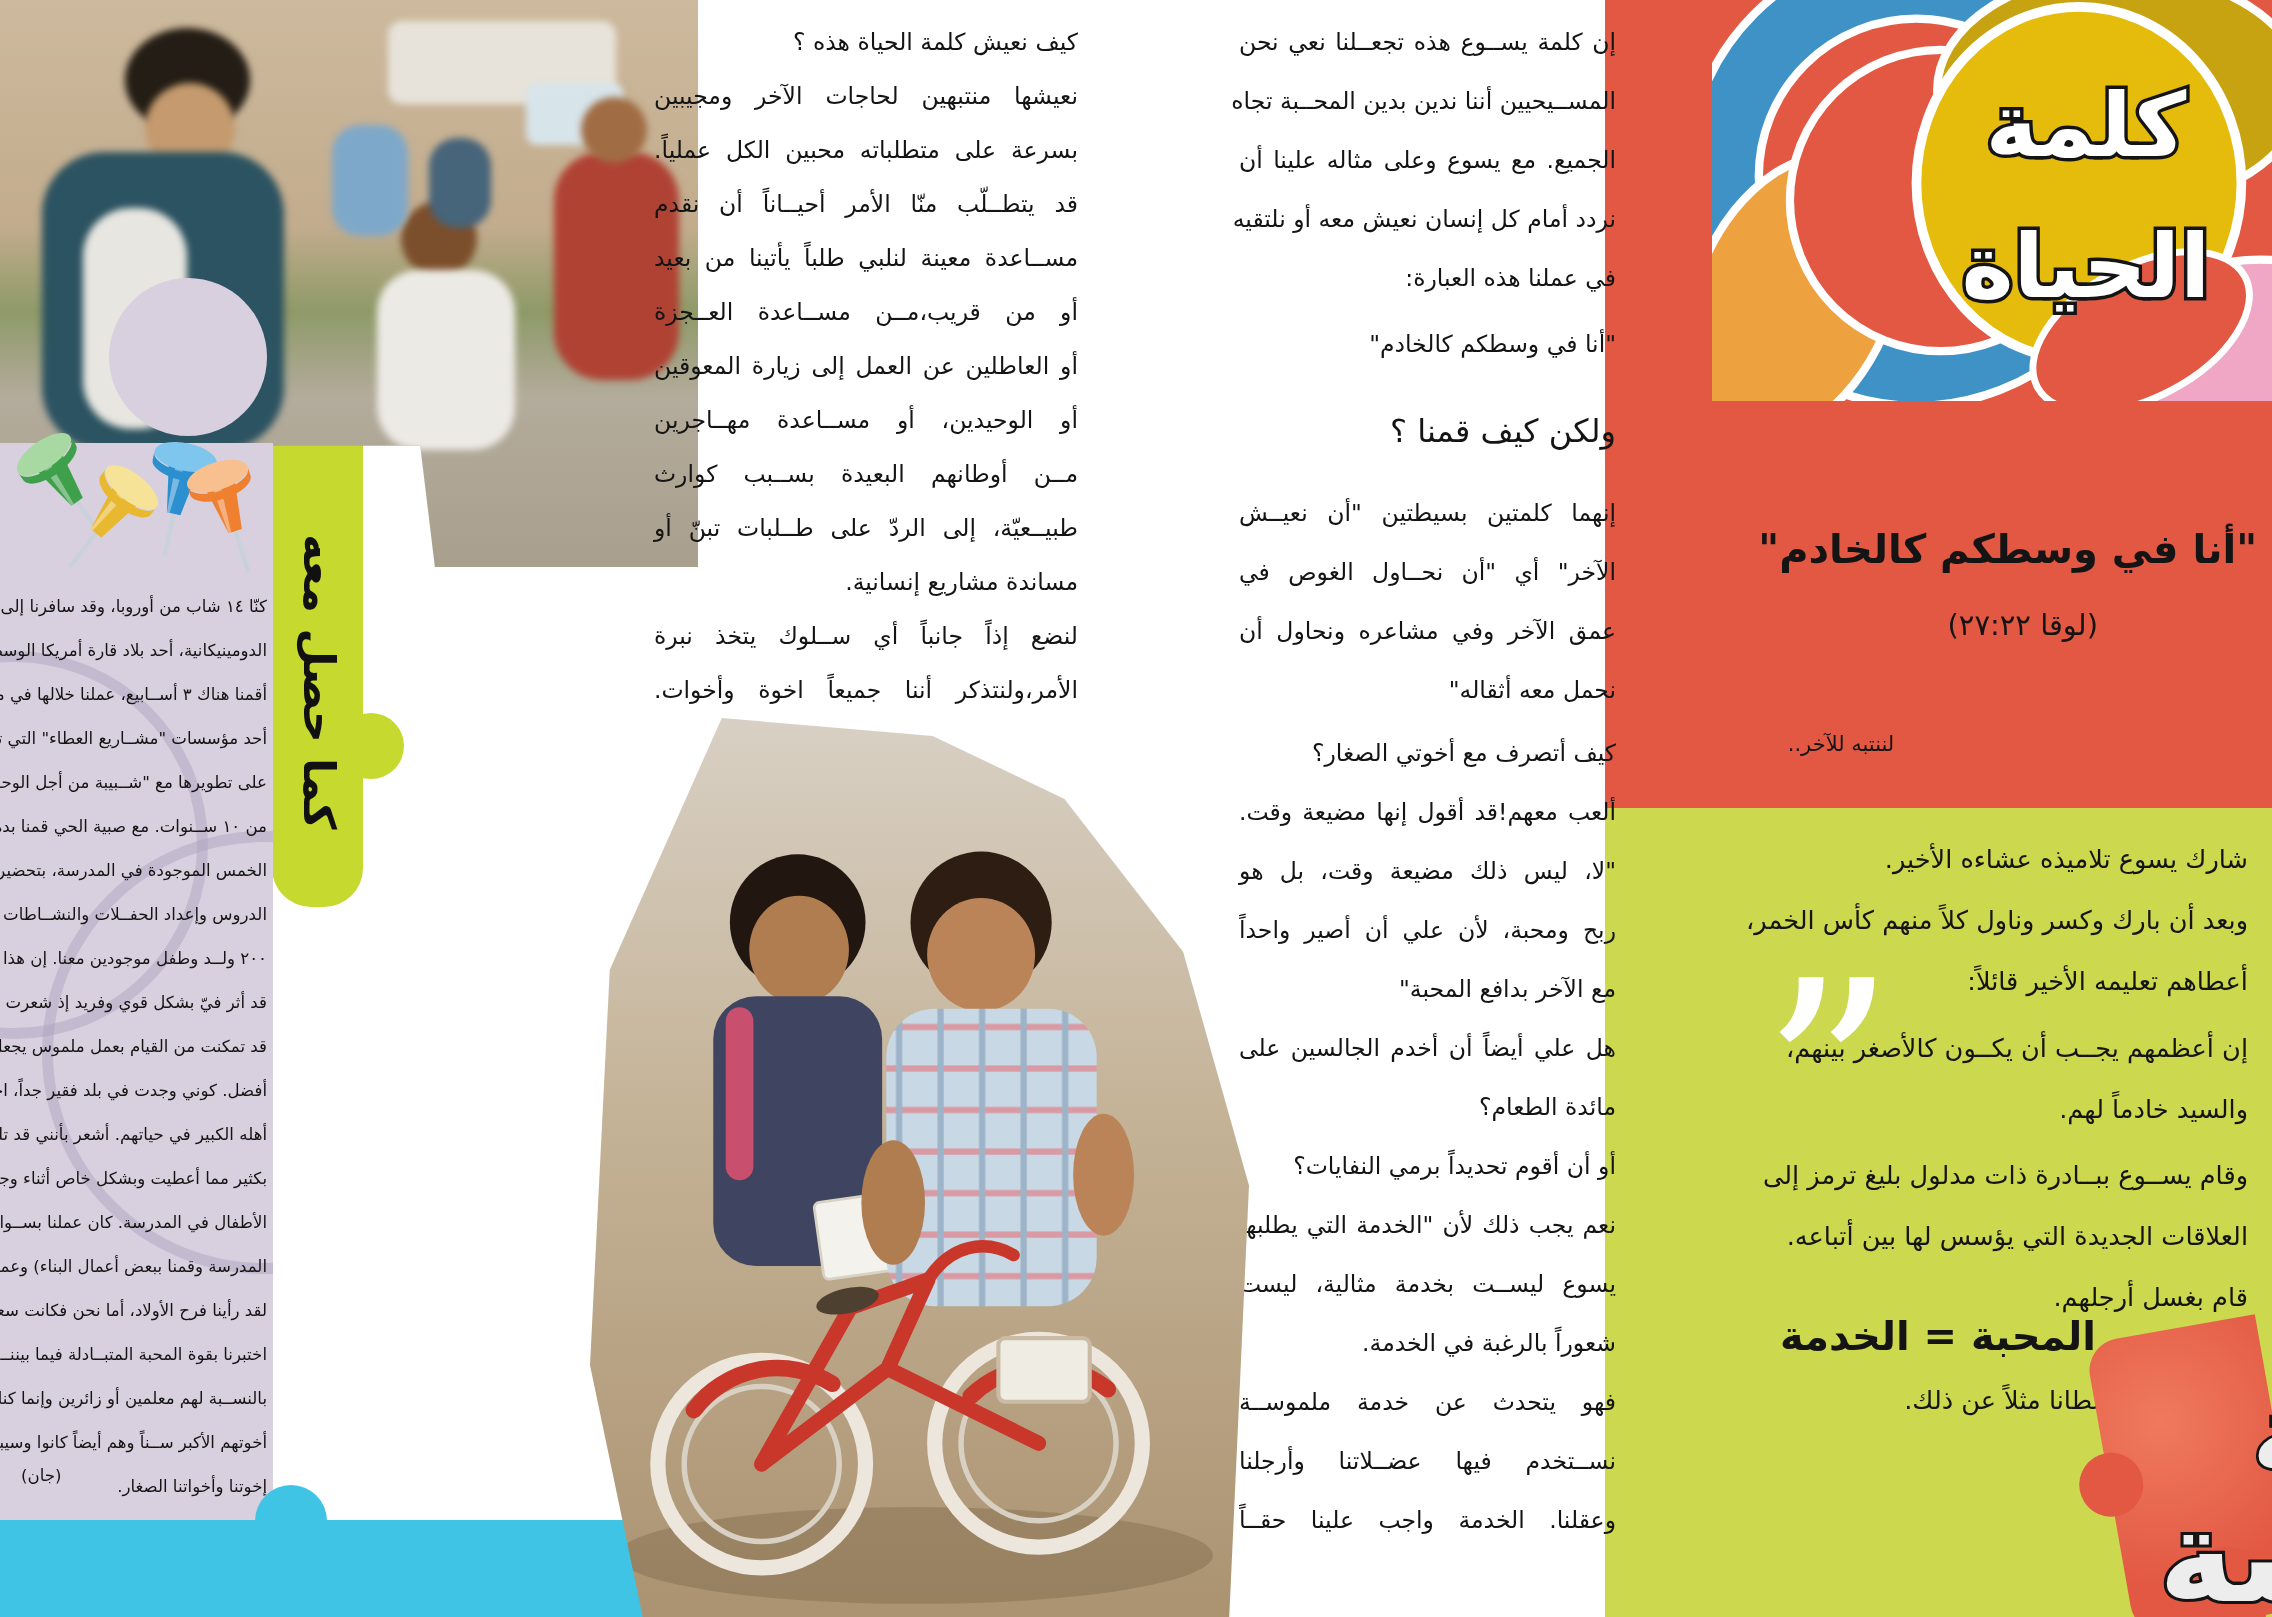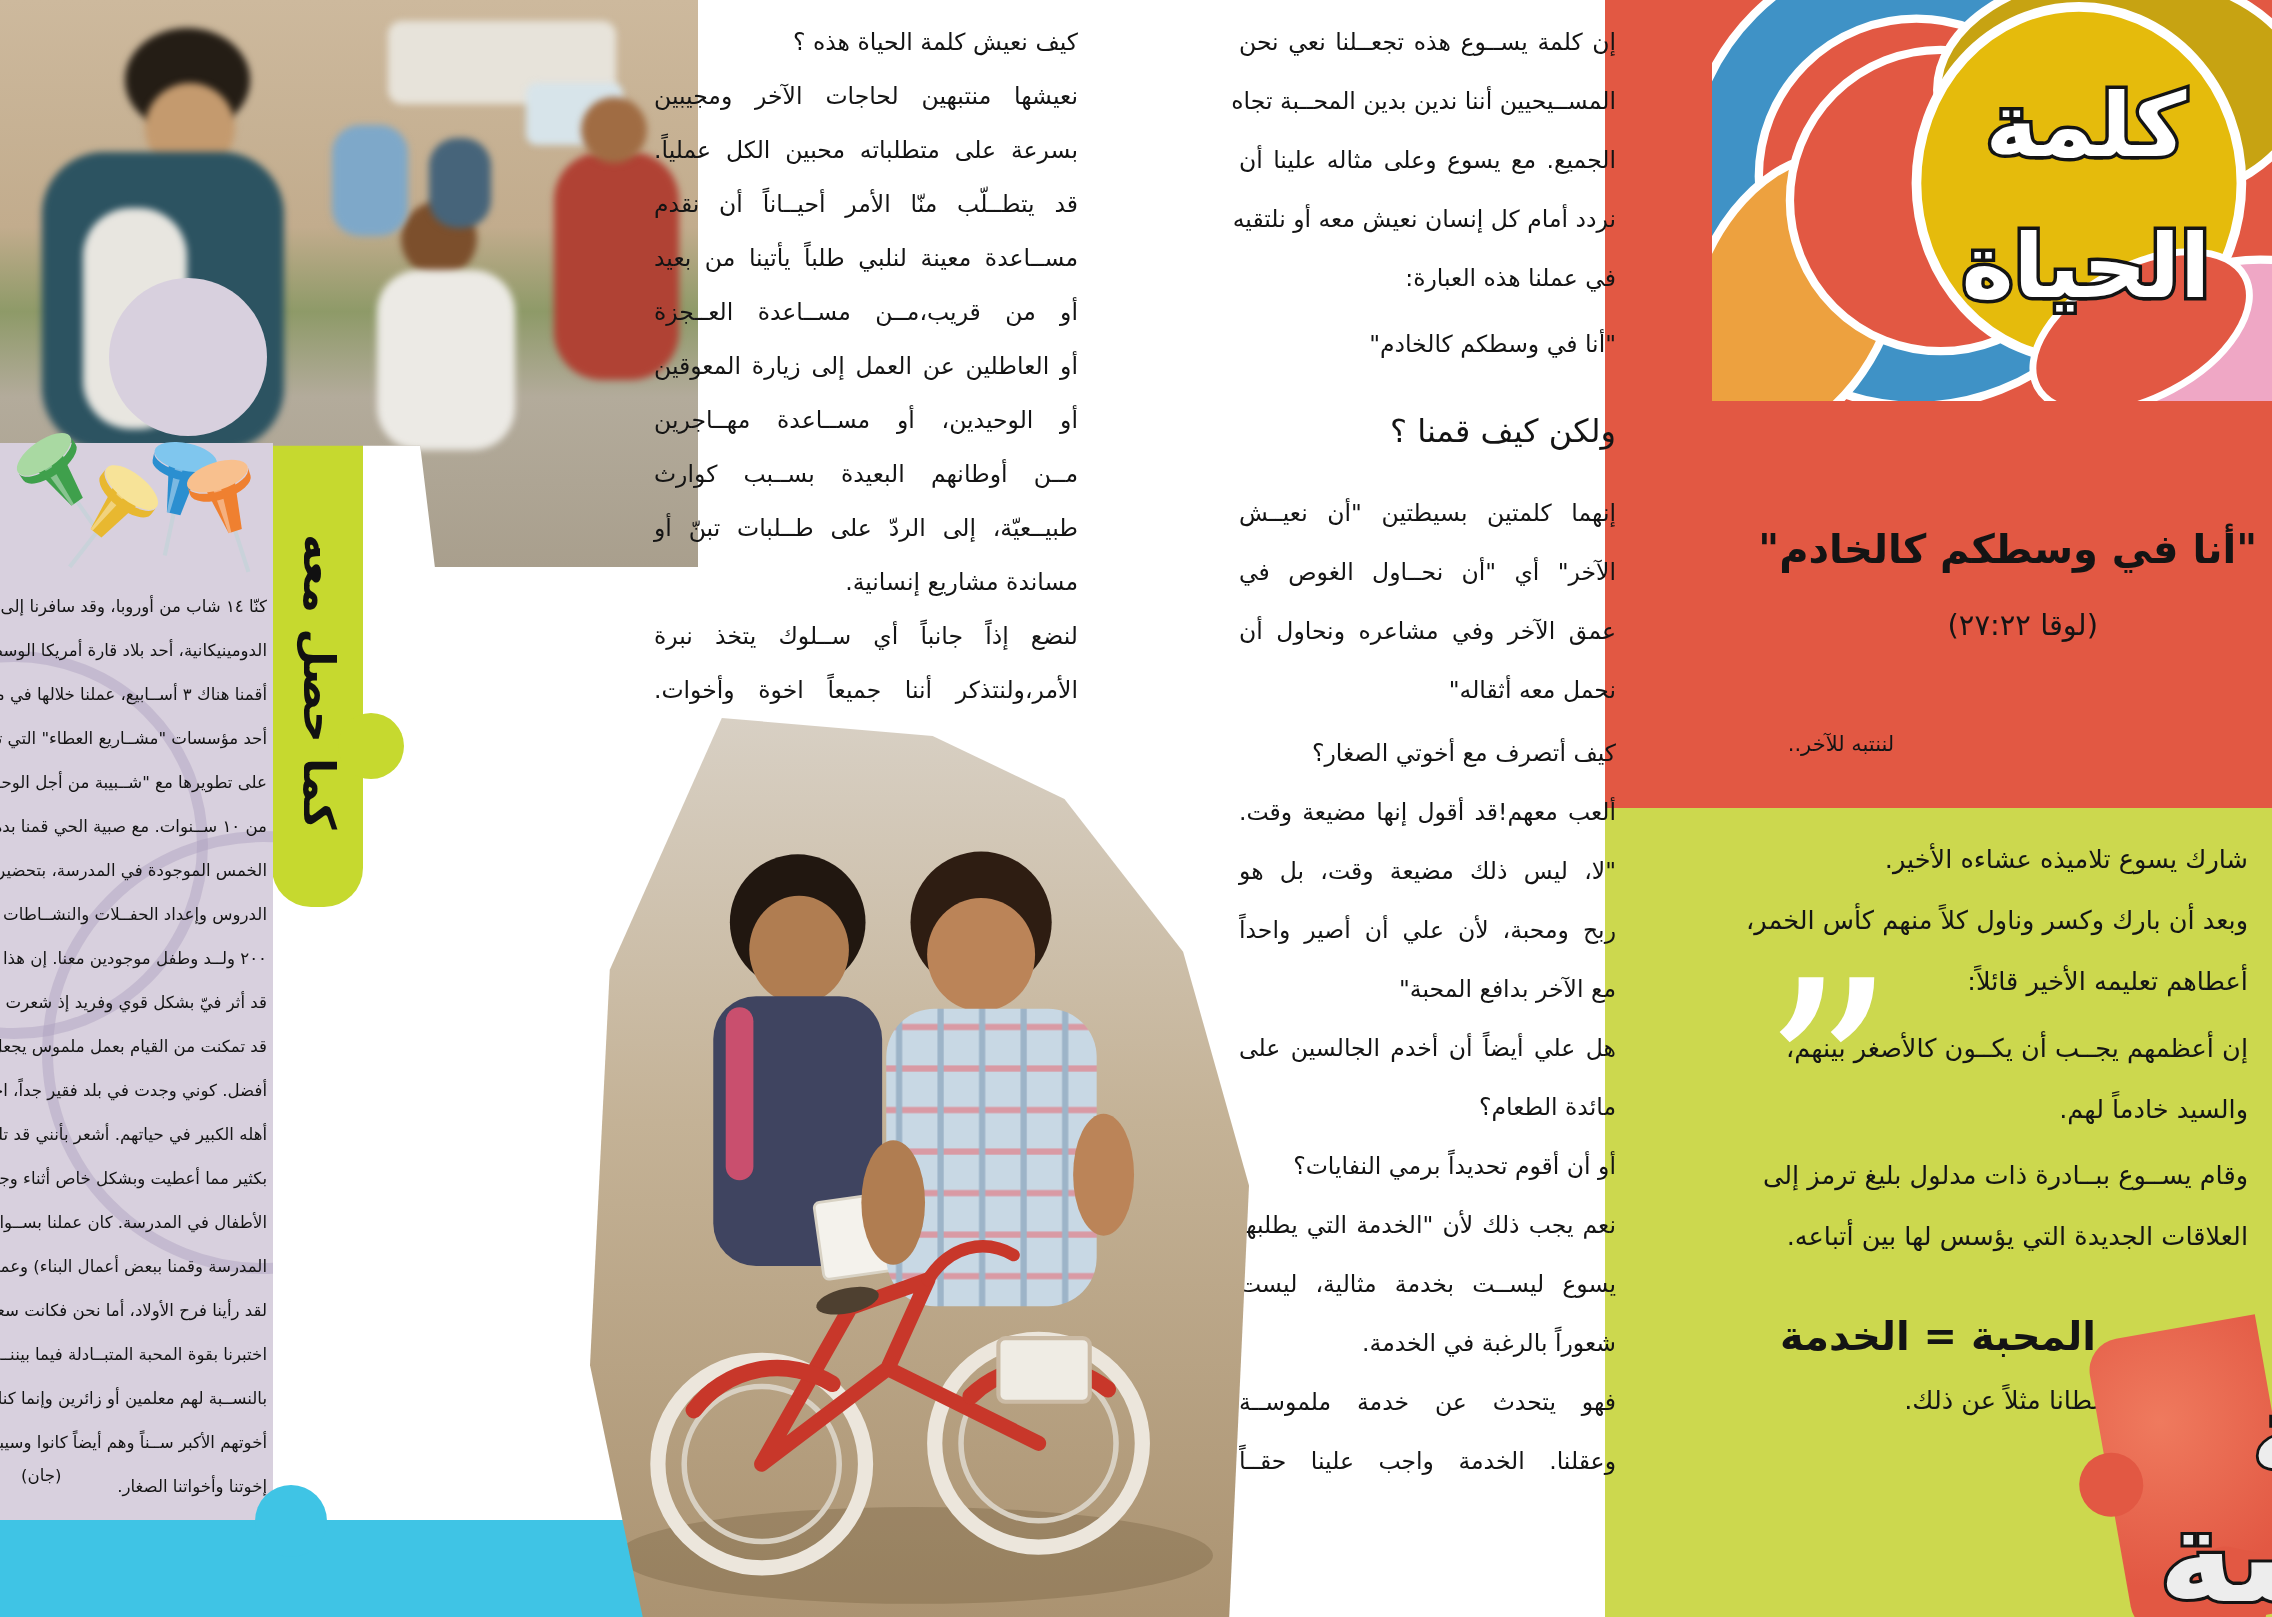--- a/index.html
+++ b/index.html
@@ -205,20 +205,21 @@
       <div class="line" data-name="text-line">"لا، ليس ذلك مضيعة وقت، بل هو</div>
       <div class="line" data-name="text-line">ربح ومحبة، لأن علي أن أصير واحداً</div>
       <div class="line end" data-name="text-line">مع الآخر بدافع المحبة"</div>
       <div class="line" data-name="text-line">هل علي أيضاً أن أخدم الجالسين على</div>
       <div class="line end" data-name="text-line">مائدة الطعام؟</div>
       <div class="line end" data-name="text-line">أو أن أقوم تحديداً برمي النفايات؟</div>
       <div class="line" data-name="text-line">نعم يجب ذلك لأن "الخدمة التي يطلبها</div>
       <div class="line" data-name="text-line">يسوع ليســت بخدمة مثالية، ليست</div>
       <div class="line end" data-name="text-line">شعوراً بالرغبة في الخدمة.</div>
       <div class="line b" data-name="text-line">فهو يتحدث عن خدمة ملموســة</div>
+      <div class="line b" data-name="text-line">نســتخدم فيها عضــلاتنا وأرجلنا</div>
       <div class="line b" data-name="text-line">وعقلنا. الخدمة واجب علينا حقــاً</div>
     </div>
 
   <div id="photo-kids" data-name="children-bicycle-photo">
     <svg width="659" height="899" viewBox="0 0 952 1299" data-name="children-bicycle-art">
       <defs>
         <pattern id="plaid" width="60" height="60" patternUnits="userSpaceOnUse">
           <rect width="60" height="60" fill="#c8d8e4"></rect>
           <rect y="22" width="60" height="9" fill="#d99aa4"></rect>
           <rect x="22" width="9" height="60" fill="#9db4c8"></rect>
@@ -270,20 +271,21 @@
 
   <div id="quote-marks" data-name="quote-marks-icon">”</div>
   <div class="textcol green-list" data-name="last-supper-text" style="position:absolute;">
       <div class="line b" data-name="text-line">شارك يسوع تلاميذه عشاءه الأخير.</div>
       <div class="line" data-name="text-line">وبعد أن بارك وكسر وناول كلاً منهم كأس الخمر،</div>
       <div class="line" data-name="text-line">أعطاهم تعليمه الأخير قائلاً:</div>
       <div class="line b" data-name="text-line" style="margin-top: 5.5px;">إن أعظمهم يجــب أن يكــون كالأصغر بينهم،</div>
       <div class="line b" data-name="text-line">والسيد خادماً لهم.</div>
       <div class="line" data-name="text-line" style="margin-top: 5.5px;">وقام يســوع ببــادرة ذات مدلول بليغ ترمز إلى</div>
       <div class="line" data-name="text-line">العلاقات الجديدة التي يؤسس لها بين أتباعه.</div>
+      <div class="line b" data-name="text-line">قام بغسل أرجلهم.</div>
     </div>
   <div id="equation" data-name="love-equals-service-heading">المحبة = الخدمة</div>
   <div id="example-line" data-name="jesus-example-line">ويسوع أعطانا مثلاً عن ذلك.</div>
 
   <div id="red-piece" data-name="puzzle-piece-red"></div>
   <div id="red-piece-corner" data-name="puzzle-piece-red-corner"></div>
 
   <svg id="title-svg" viewBox="0 0 954 342" data-name="tangible-love-title">
     <text data-name="title-word-1" x="925" y="128" text-anchor="end" font-family="DejaVu Sans, sans-serif" font-size="148" font-weight="bold" fill="#ededed" stroke="#141414" stroke-width="8" paint-order="stroke" direction="rtl">محبة</text>
     <text data-name="title-word-2" x="790" y="318" text-anchor="end" font-family="DejaVu Sans, sans-serif" font-size="186" font-weight="bold" fill="#ededed" stroke="#141414" stroke-width="9" paint-order="stroke" direction="rtl">ملموسة</text>

